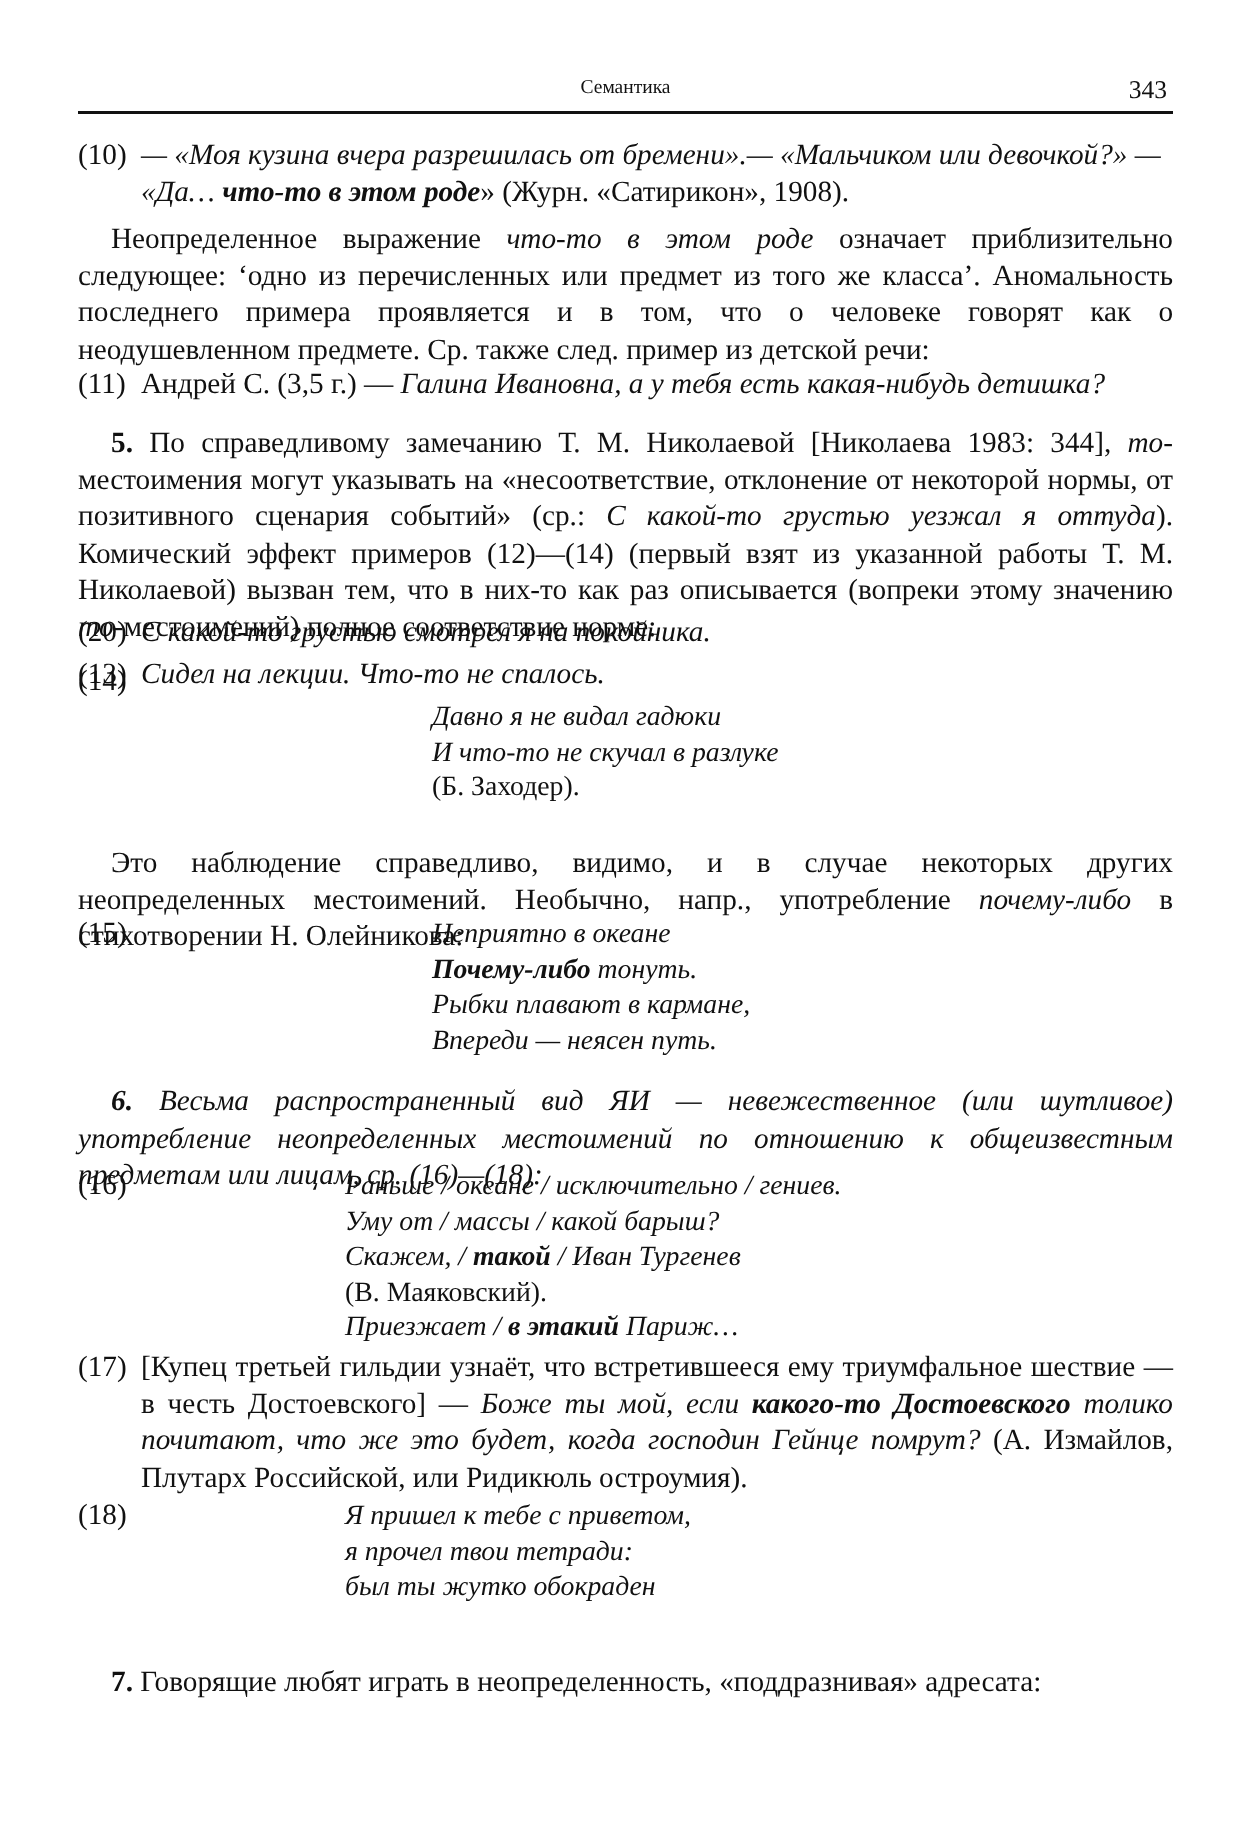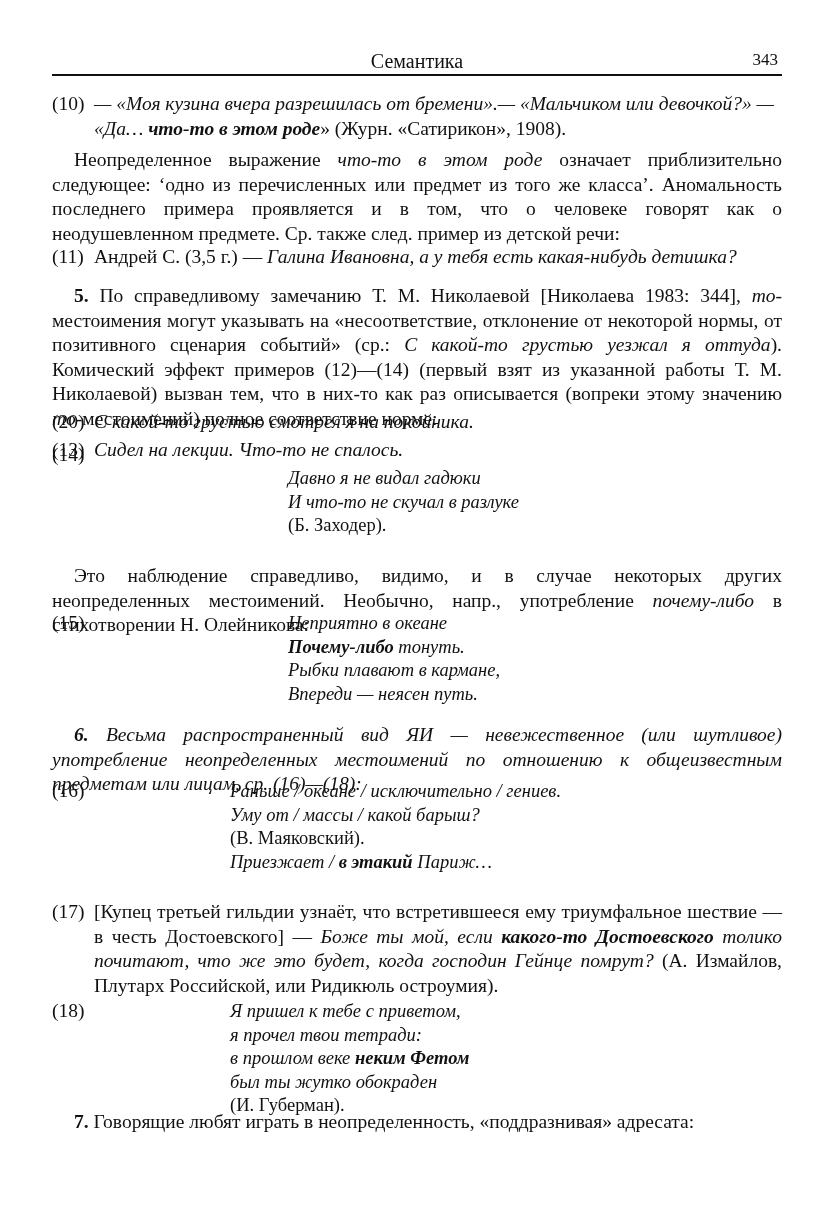--- a/index.html
+++ b/index.html
@@ -1,20 +1,20 @@
 <!DOCTYPE html>
 <html><head>
 <meta charset="utf-8">
 <style>
   html, body { margin:0; padding:0; background:#ffffff; }
   body { width:834px; height:1230px; position:relative; overflow:hidden;
          font-family:"Liberation Serif","DejaVu Serif",serif; color:#111; }
   .page { position:absolute; left:52px; top:0; width:730px; }
   .header { position:absolute; top:46px; left:0; width:730px; height:26px; }
-  .header .title { position:absolute; left:0; width:730px; text-align:center; font-size:20px; top:4px; }
+  .header .title { position:absolute; left:0; width:730px; text-align:center; font-size:13px; top:4px; }
   .header .pno { position:absolute; right:4px; top:4px; font-size:17px; }
   .rule { position:absolute; top:74px; left:0; width:730px; height:2px; background:#111; }
   .blk { position:absolute; left:0; width:730px; font-size:19.5px; line-height:24.5px; }
   .p { text-align:justify; text-indent:22px; }
   .ex { display:flex; }
   .ex .num { width:42px; flex:none; }
   .ex .txt { flex:1; text-align:justify; }
   .verse { position:absolute; font-style:italic; font-size:18.5px; line-height:23.5px; }
   .vnum { position:absolute; left:0; font-size:19.5px; }
   i { }
@@ -73,32 +73,31 @@
     <span class="line">Рыбки плавают в кармане,</span>
     <span class="line">Впереди — неясен путь.</span>
   </div>
 
   <div class="blk p" style="top:723px;font-style:italic;"><span class="secnum">6.</span><span> Весьма распространенный вид ЯИ — невежественное (или шутливое) употребление неопределенных местоимений по отношению к общеизвестным предметам или лицам, ср. (16)—(18):</span></div>
 
   <div class="vnum" style="top:780px;">(16)</div>
   <div class="verse" style="top:780px; left:178px;">
     <span class="line">Раньше / океане / исключительно / гениев.</span>
     <span class="line">Уму от / массы / какой барыш?</span>
+    <span class="line"><span>Скажем, / </span><b>такой</b><span> / Иван Тургенев</span></span>
     <span class="line author">(В. Маяковский).</span>
     <span class="line"><span>Приезжает / </span><b>в этакий</b><span> Париж…</span></span>
   </div>
 
   <div class="blk ex" style="top:900px;">
     <span class="num">(17)</span>
     <span class="txt"><span>[Купец третьей гильдии узнаёт, что встретившееся ему триумфальное шествие — в честь Достоевского] — </span><i>Боже ты мой, если </i><b><i>какого-то Достоевского</i></b><i> толико почитают, что же это будет, когда господин Гейнце помрут?</i><span> (А. Измайлов, Плутарх Российской, или Ридикюль остроумия).</span></span>
   </div>
 
   <div class="vnum" style="top:1000px;">(18)</div>
   <div class="verse" style="top:1000px; left:178px;">
     <span class="line">Я пришел к тебе с приветом,</span>
     <span class="line">я прочел твои тетради:</span>
-    <span class="line"><span>в прошлом веке </span><b>неким Фетом</b></span>
     <span class="line">был ты жутко обокраден</span>
-    <span class="line author">(И. Губерман).</span>
   </div>
 
   <div class="blk p" style="top:1110px;"><span class="secnum">7.</span><span> Говорящие любят играть в неопределенность, «поддразнивая» адресата:</span></div>
 </div>
 
 </body></html>

